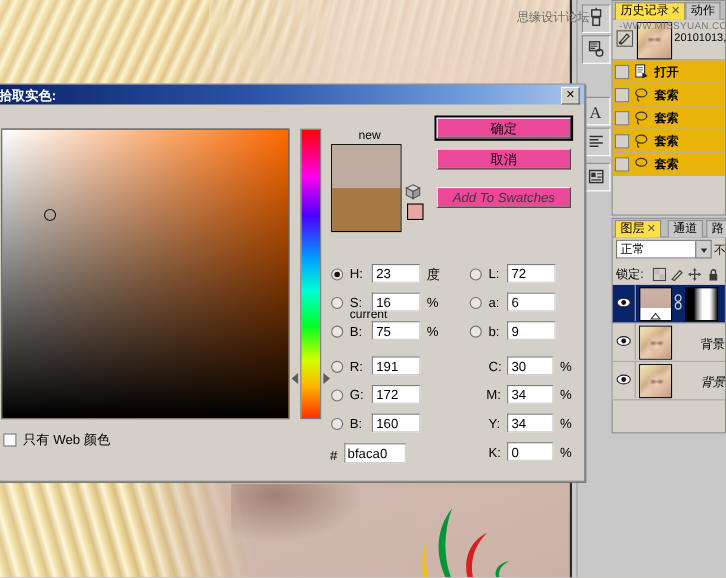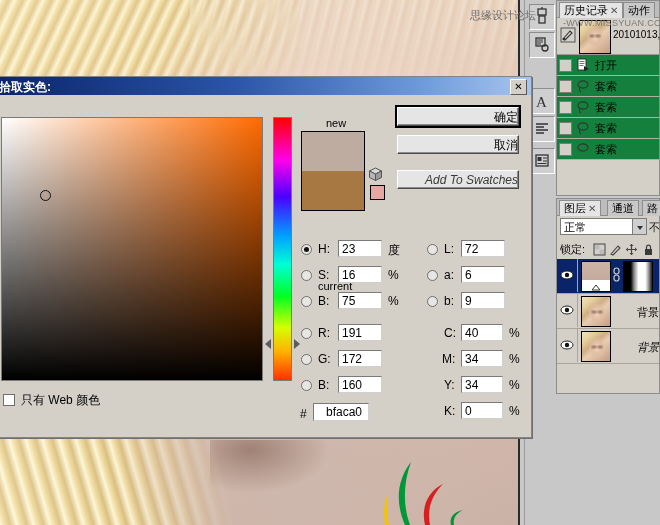--- a/index.html
+++ b/index.html
@@ -43,37 +43,37 @@
   .strip-btn{position:absolute;left:4px;width:24px;height:24px;background:#cfcfcf;
     border:1px solid #8d8d8d;border-right-color:#fff;border-bottom-color:#fff;}
   .strip-ico{position:absolute;left:0;top:0;width:24px;height:24px;}
 
   
   #panel-col{position:absolute;left:556px;top:0;width:104px;height:525px;background:#c8c8c8;}
 
   .pnl-tabs{position:relative;height:16px;background:#bdbdbd;border-bottom:1px solid #8d8d8d;}
   .pnl-tab{position:absolute;top:1px;height:15px;line-height:15px;padding:0 4px;font-size:11px;
     background:#c8c8c8;border:1px solid #8d8d8d;border-bottom:none;white-space:nowrap;color:#000;}
-  .pnl-tab.active{background:#e5e5e5;font-weight:normal;}
+  .pnl-tab.active{background:#fde047;font-weight:normal;}
   .tab-x{font-size:10px;color:#555;margin-left:2px;}
 
   #history-panel{position:absolute;left:0;top:0;width:104px;height:196px;background:#d4d0c8;
     border:1px solid #8d8d8d;box-sizing:border-box;}
   #hist-snapshot{position:relative;height:36px;border-bottom:1px solid #9b9b9b;background:#d4d0c8;}
   .snap-thumb{position:absolute;left:22px;top:2px;width:30px;height:32px;border:1px solid #000;overflow:hidden;}
   .face-mini{position:absolute;left:0;top:0;width:100%;height:100%;
     background:
       radial-gradient(ellipse 9px 11px at 15px 16px, #f0d3bb 0%, #e0bda3 60%, rgba(224,189,163,0) 100%),
       linear-gradient(140deg,#f3e3bd 0%,#e5cf9e 22%,#cfae85 40%,#e9cdb0 55%,#d9b79a 75%,#c59d82 100%);}
   .face-mini:after{content:"";position:absolute;left:9px;top:13px;width:12px;height:10px;
     background:radial-gradient(ellipse 6px 4px at 3px 2px, rgba(90,60,45,.6) 0%, rgba(90,60,45,0) 70%),
                radial-gradient(ellipse 6px 4px at 9px 2px, rgba(90,60,45,.6) 0%, rgba(90,60,45,0) 70%);}
   #snap-label{position:absolute;left:56px;top:11px;font-size:10px;white-space:nowrap;overflow:hidden;width:48px;}
 
-  .hist-row{position:relative;height:20px;border-bottom:1px solid #b4b0a8;background:#15803d;}
+  .hist-row{position:relative;height:20px;border-bottom:1px solid #b4b0a8;background:#eab308;font-weight:bold;}
   .hist-chk{position:absolute;left:2px;top:4px;width:11px;height:11px;border:1px solid #7b7b7b;background:#d4d0c8;}
   .hist-ico{position:absolute;left:19px;top:3px;width:14px;height:14px;}
   .hist-lbl{position:absolute;left:38px;top:3px;font-size:11px;white-space:nowrap;}
 
   #layers-panel{position:absolute;left:0;top:198px;width:104px;height:196px;background:#d4d0c8;
     border:1px solid #8d8d8d;box-sizing:border-box;}
   #blend-row{position:relative;height:22px;padding-top:3px;}
   #blend-select{position:absolute;left:3px;top:2px;width:72px;height:17px;background:#fff;
     border:1px solid #7b7b7b;border-right:none;font-size:11px;line-height:17px;padding-left:3px;box-sizing:border-box;}
   #blend-arrow{position:absolute;left:75px;top:2px;width:15px;height:17px;background:#cfcfcf;
@@ -123,41 +123,41 @@
   #hue-arrow-r{left:301px;top:262px;border-left:6px solid #5c5c5c;}
 
   #new-label{position:absolute;left:333px;top:40px;font-size:11px;}
   #current-label{position:absolute;left:325px;top:203px;font-size:11px;}
   #swatch-box{position:absolute;left:308px;top:54px;width:62px;height:78px;border:1px solid #000;}
   #swatch-new{position:absolute;left:0;top:0;width:100%;height:50%;}
   #swatch-cur{position:absolute;left:0;bottom:0;width:100%;height:50%;}
   #cube-ico{position:absolute;left:375px;top:90px;width:15px;height:15px;}
   #web-swatch{position:absolute;left:377px;top:108px;width:13px;height:13px;border:1px solid #000;}
 
-  .btn{position:absolute;left:404px;width:122px;height:19px;background:#e5e5e5;
+  .btn{position:absolute;left:404px;width:122px;height:19px;background:#ec4899;
     border:1px solid #fff;border-right-color:#4a4a4a;border-bottom-color:#4a4a4a;
     box-shadow:inset -1px -1px 0 #8d8d8d;
-    font-size:12px;text-align:right;line-height:18px;color:#000;box-sizing:border-box;}
+    font-size:12px;text-align:center;line-height:18px;color:#000;box-sizing:border-box;}
   #btn-ok-wrap{position:absolute;left:402px;top:28px;width:126px;height:23px;border:2px solid #000;box-sizing:border-box;}
   #btn-ok{position:absolute;left:0;top:0;width:100%;height:100%;}
   #btn-cancel{top:58px;}
   #btn-swatches{top:93px;color:#3a3a3a;font-style:italic;}
   #btn-lib{top:124px;}
 
   
   .radio{position:absolute;width:11px;height:11px;border-radius:50%;border:1px solid #6f6f6f;background:#e8e6e2;box-sizing:border-box;}
   .radio.on:after{content:"";position:absolute;left:2px;top:2px;width:5px;height:5px;border-radius:50%;background:#111;}
   .fl{position:absolute;font-size:12px;}
   .fin{position:absolute;height:17px;background:#fff;border:1px solid #7a7a7a;border-right-color:#cfcfcf;
     border-bottom-color:#cfcfcf;font-size:12px;line-height:16px;padding-left:3px;box-sizing:border-box;}
   .unit{position:absolute;font-size:12px;}
 
   #hash{position:absolute;left:307px;top:330px;font-size:12px;}
   #hex-in{position:absolute;left:320px;top:326px;width:56px;height:18px;background:#fff;border:1px solid #7a7a7a;
-    border-right-color:#cfcfcf;border-bottom-color:#cfcfcf;font-size:12px;line-height:17px;padding-left:12px;box-sizing:border-box;}
+    border-right-color:#cfcfcf;border-bottom-color:#cfcfcf;font-size:12px;line-height:17px;padding-left:2px;box-sizing:border-box;}
 
   #web-chk{position:absolute;left:10px;top:317px;width:12px;height:12px;border:1px solid #6f6f6f;background:#fff;box-sizing:border-box;}
   #web-chk-lbl{position:absolute;left:28px;top:315px;font-size:12px;}
 </style>
 </head>
 <body>
 
 <div id="canvas-photo">
   <div class="ph" id="skin-base"></div>
   <div class="ph" id="hair-top"></div>
@@ -434,21 +434,21 @@
 
   <div class="radio" style="left:434px;top:193px"></div>
   <div class="fl" style="left:451px;top:191px">a:</div>
   <div class="fin" style="left:468px;top:189px;width:44px">6</div>
 
   <div class="radio" style="left:434px;top:219px"></div>
   <div class="fl" style="left:451px;top:217px">b:</div>
   <div class="fin" style="left:468px;top:215px;width:44px">9</div>
 
   <div class="fl" style="left:451px;top:249px">C:</div>
-  <div class="fin" style="left:468px;top:247px;width:42px">40</div>
+  <div class="fin" style="left:468px;top:247px;width:42px">30</div>
   <div class="unit" style="left:516px;top:249px">%</div>
 
   <div class="fl" style="left:449px;top:275px">M:</div>
   <div class="fin" style="left:468px;top:273px;width:42px">34</div>
   <div class="unit" style="left:516px;top:275px">%</div>
 
   <div class="fl" style="left:451px;top:301px">Y:</div>
   <div class="fin" style="left:468px;top:299px;width:42px">34</div>
   <div class="unit" style="left:516px;top:301px">%</div>
 

